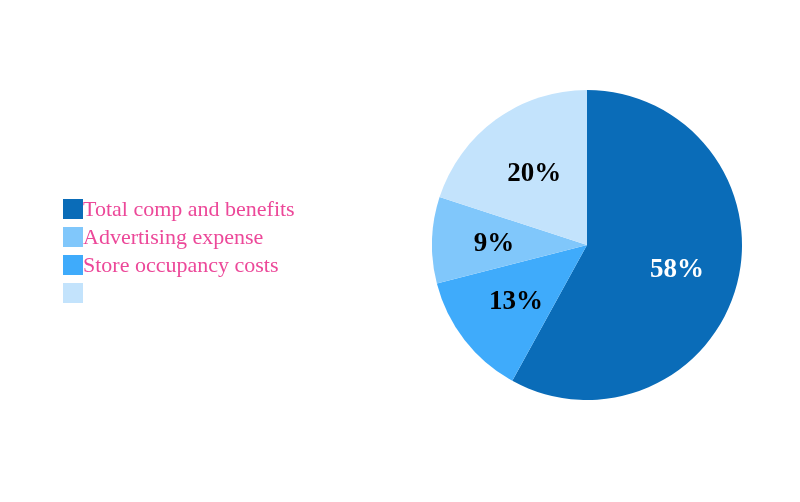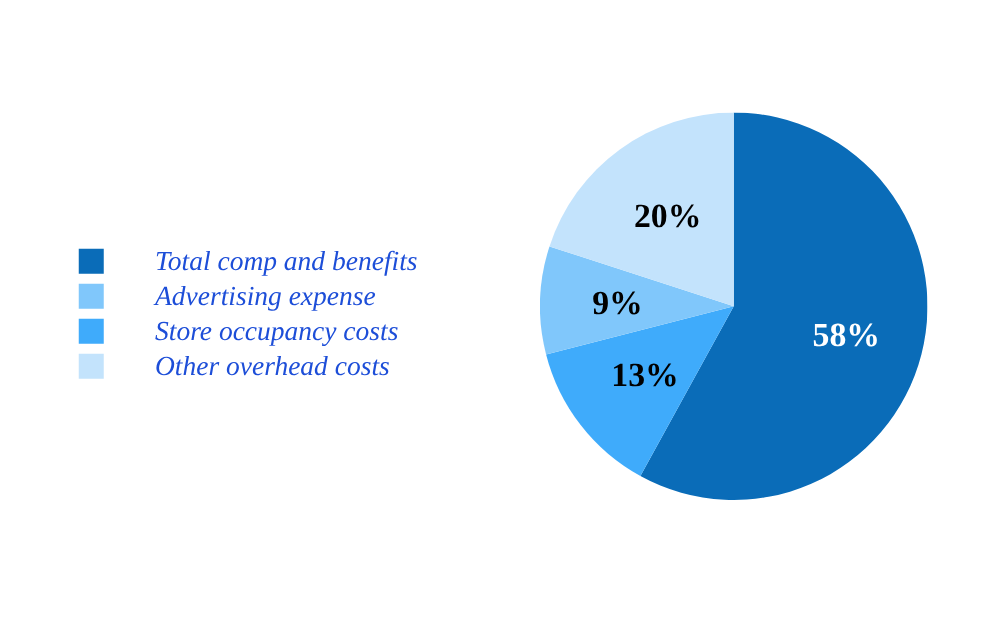--- a/index.html
+++ b/index.html
@@ -35,27 +35,25 @@
   }
   .legend-row:last-child { margin-bottom: 0; }
 
   .legend-swatch {
     width: 20px;
     height: 20px;
     flex: 0 0 20px;
     display: block;
   }
   .legend-label {
-    margin-left: 41px;
     font-family: "Liberation Serif", "DejaVu Serif", serif;
     font-size: 22px;
     line-height: 22px;
-    color: #1d4ed8;
+    color: #ec4899;
     white-space: nowrap;
-    font-style: italic;
   }
 
   
   #pie-wrap {
     position: absolute;
     left: 432px;
     top: 90px;
     width: 310px;
     height: 310px;
   }
@@ -87,21 +85,20 @@
       <span class="legend-label">Advertising expense</span>
     </div>
 
     <div class="legend-row">
       <span class="legend-swatch" style="background: rgb(63, 171, 251);"></span>
       <span class="legend-label">Store occupancy costs</span>
     </div>
 
     <div class="legend-row">
       <span class="legend-swatch" style="background: rgb(195, 227, 252);"></span>
-      <span class="legend-label">Other overhead costs</span>
     </div>
 
   </div>
 
   <div id="pie-wrap">
     <svg id="pie-svg" viewBox="0 0 310 310">
       <g id="pie-slices">
           <path d="M 155 155 L 155.00 0.00 A 155 155 0 1 1 80.33 290.83 Z" fill="#0A6CB8"></path>
           <path d="M 155 155 L 80.33 290.83 A 155 155 0 0 1 4.87 193.55 Z" fill="#3FABFB"></path>
           <path d="M 155 155 L 4.87 193.55 A 155 155 0 0 1 7.59 107.10 Z" fill="#80C7FB"></path>

